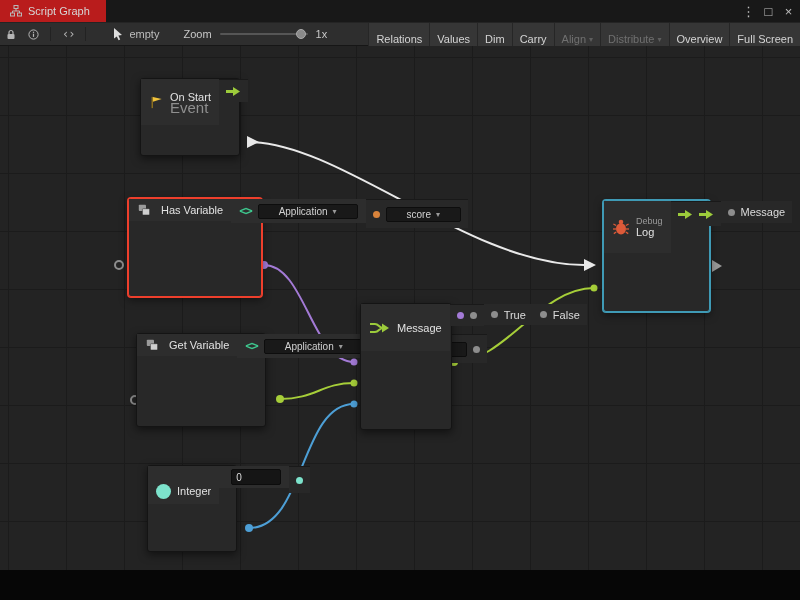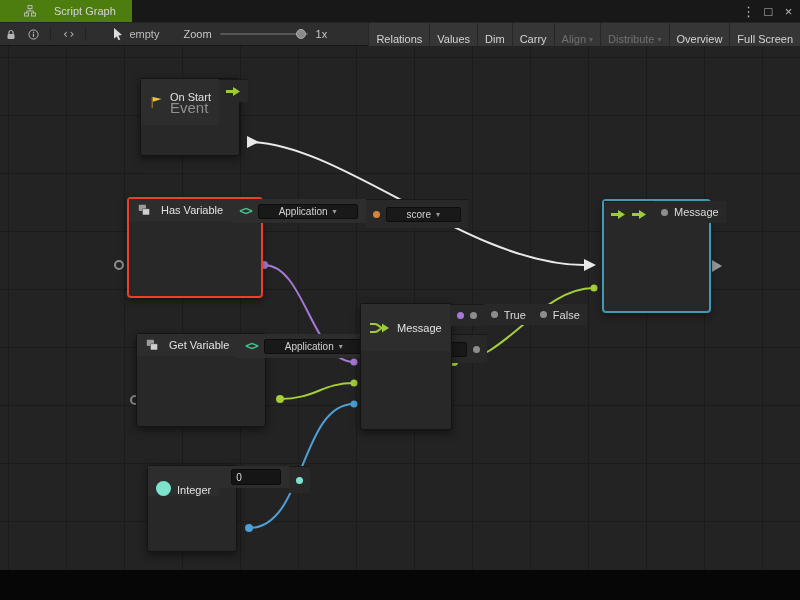--- a/index.html
+++ b/index.html
@@ -1,21 +1,21 @@
 <!DOCTYPE html>
 <html><head>
 <meta charset="utf-8">
 <style>
   html,body{margin:0;padding:0;background:#000;}
   body{width:800px;height:600px;font-family:"Liberation Sans",sans-serif;-webkit-font-smoothing:antialiased;}
   .window{width:800px;height:600px;display:flex;flex-direction:column;background:#1e1e1e;overflow:hidden;}
 
   
   .titlebar{height:22px;background:#181818;display:flex;align-items:stretch;flex:none;}
-  .tab{display:flex;align-items:center;gap:18px;padding:0 16px 0 24px;background:#4d7c0f;color:#d6d6d6;font-size:11px;}
+  .tab{display:flex;align-items:center;gap:6px;padding:0 16px 0 10px;background:#b91c1c;color:#d6d6d6;font-size:11px;}
   .tb-spacer{flex:1;}
   .win-btn{width:17px;display:flex;align-items:center;justify-content:center;color:#bfbfbf;font-size:13px;margin-right:3px;cursor:default;}
 
   
   .toolbar{height:22px;background:#2e2e2e;border-top:1px solid #242424;border-bottom:1px solid #161616;
            display:flex;align-items:center;font-size:11px;color:#c8c8c8;flex:none;}
   .tool-icon{display:flex;align-items:center;justify-content:center;padding:0 6px;height:100%;}
   .tool-sep{width:1px;height:14px;background:#222;margin:0 5px;}
   .code-glyph{font-family:"DejaVu Sans Mono",monospace;font-size:12px;color:#b5b5b5;letter-spacing:-1px;}
   .sel-status{display:flex;align-items:center;gap:5px;margin:0 10px 0 22px;color:#bdbdbd;}
@@ -254,34 +254,52 @@
         <span>True</span>
       </div>
       <div class="n-row" style="height:21px;border-top:none;">
         <span class="dot gray"></span>
         <span>False</span>
       </div>
       <div class="n-foot"></div>
     </div>
 
     <div class="node" style="left:147px;top:419px;width:90px;height:87px;">
-      <div class="n-head" style="height:26px;padding-top:4px;align-items:flex-end;">
+      <div class="n-head" style="height:26px;padding-top:12px;">
         <span class="int-circle"></span>
         <span class="n-title">Integer</span>
       </div>
       <div class="n-head" style="height:22px;padding-left:12px;">
         <input class="int-field" value="0" style="">
       </div>
       <div class="n-row" style="height:26px;justify-content:flex-end;">
         <span class="dot cyan"></span>
       </div>
       <div class="n-foot"></div>
     </div>
 
     <div class="node sel-blue" style="left:603px;top:154px;width:107px;height:112px;">
+      <div class="n-head" style="height:52px;">
+        <svg width="18" height="16" viewBox="0 0 18 16">
+          <g stroke="#dd5a39" stroke-width="1.3">
+            <line x1="4.2" y1="6.5" x2="1.4" y2="5"></line>
+              <line x1="4" y1="10" x2="1" y2="10"></line>
+              <line x1="4.2" y1="13" x2="1.8" y2="14.6"></line>
+            <line x1="13.8" y1="6.5" x2="16.6" y2="5"></line>
+              <line x1="14" y1="10" x2="17" y2="10"></line>
+              <line x1="13.8" y1="13" x2="16.2" y2="14.6"></line>
+          </g>
+          <circle cx="9" cy="3" r="2.3" fill="#dd5a39"></circle>
+          <ellipse cx="9" cy="9.8" rx="5" ry="5.6" fill="#dd5a39"></ellipse>
+        </svg>
+        <div class="stack">
+          <span class="cat">Debug</span>
+          <span class="n-title">Log</span>
+        </div>
+      </div>
       <div class="n-row" style="height:24px;justify-content:space-between;">
         <svg class="flow-arrow" width="15" height="11" viewBox="0 0 15 11">
           <rect x="0" y="4" width="7" height="3" fill="#9ccb3b"></rect>
           <polygon points="7,1 14,5.5 7,10" fill="#9ccb3b"></polygon>
         </svg>
         <svg class="flow-arrow" width="15" height="11" viewBox="0 0 15 11">
           <rect x="0" y="4" width="7" height="3" fill="#9ccb3b"></rect>
           <polygon points="7,1 14,5.5 7,10" fill="#9ccb3b"></polygon>
         </svg>
       </div>

